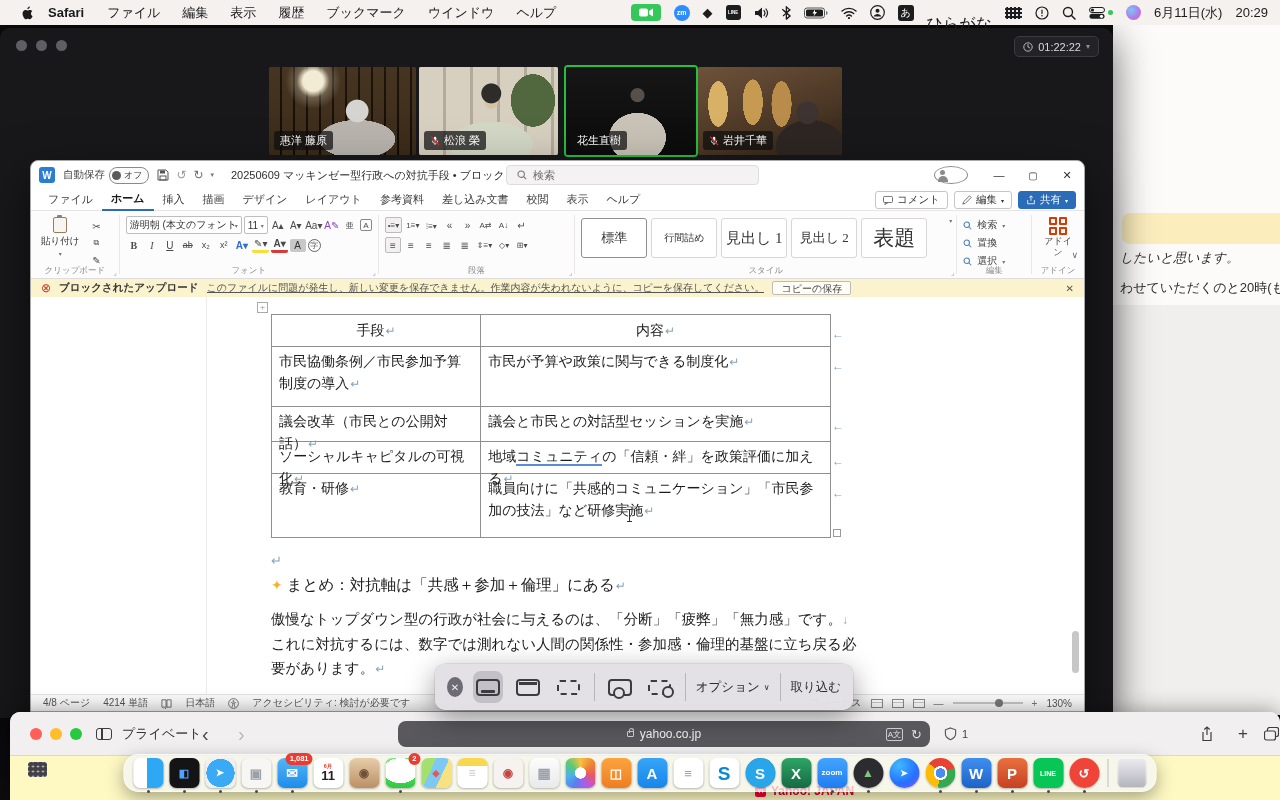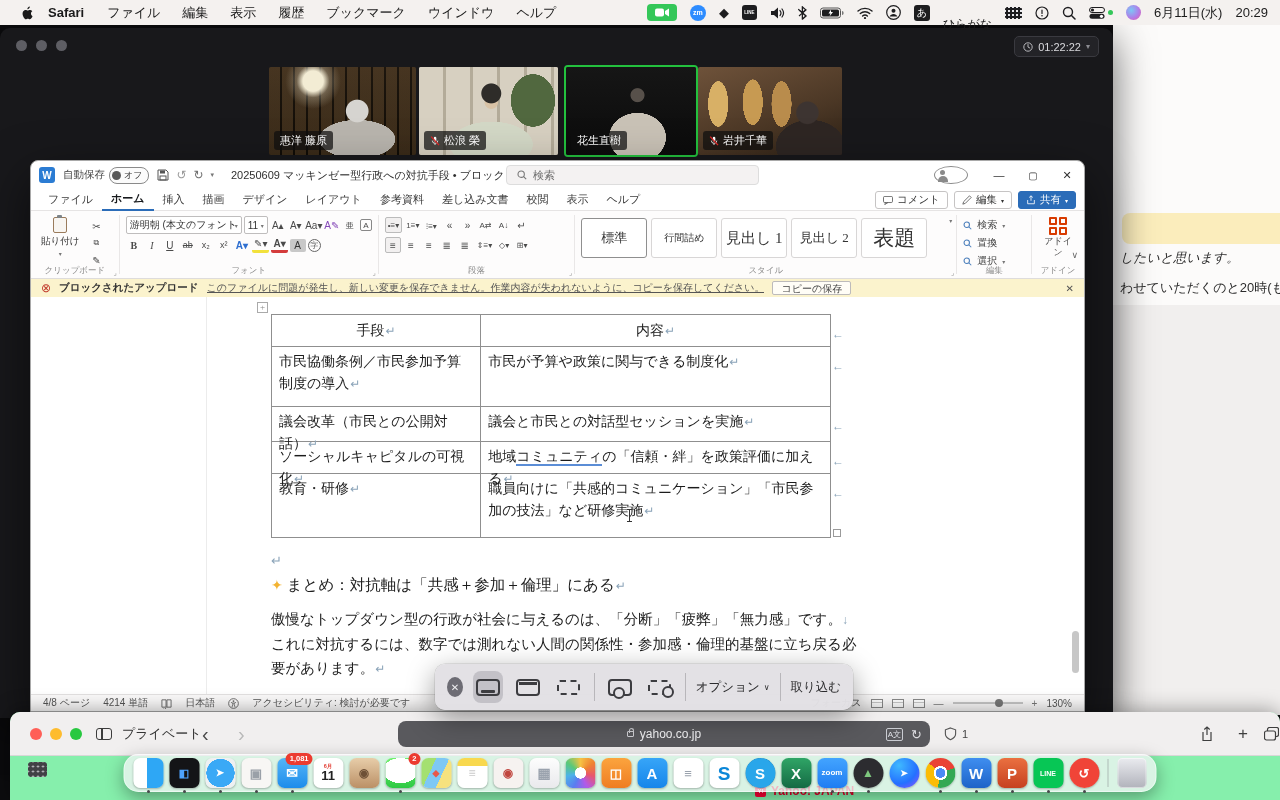--- a/index.html
+++ b/index.html
@@ -186,21 +186,21 @@
   .ic-win { width:24px; height:17px; border:2px solid #3c3c40; border-radius:4px; position:relative; }
   .ic-win::after { content:""; position:absolute; left:1px; right:1px; top:1px; height:3px; background:#3c3c40; }
   .ic-sel { width:23px; height:15px; border:2px dashed #3c3c40; border-radius:3px; }
   .recdot { position:relative; }
   .recdot::after { content:""; position:absolute; right:-5px; bottom:-5px; width:8px; height:8px; border:2px solid #3c3c40;
     border-radius:50%; background:#e4e2e6; }
   .cap-sep { width:1px; height:28px; background:#b8b6ba; }
   .cap-text { font-size:12.5px; color:#2c2c2e; display:flex; align-items:center; gap:4px; white-space:nowrap; }
 
   
-  .safwin { position:absolute; left:10px; top:712px; width:1270px; height:88px; background:#86efac; z-index:4;
+  .safwin { position:absolute; left:10px; top:712px; width:1270px; height:88px; background:#fef9c3; z-index:4;
     border-radius:10px 10px 0 0; box-shadow:0 -2px 20px rgba(0,0,0,.35); }
   .saf-bar { position:absolute; left:0; top:0; width:100%; height:44px; background:#f1efef; border-radius:10px 10px 0 0;
     border-bottom:1px solid #d9d7d7; }
   .tl { position:absolute; top:16px; width:12px; height:12px; border-radius:50%; }
   .saf-item { position:absolute; top:0; height:44px; display:flex; align-items:center; color:#3c3c3c; }
   .saf-side { left:86px; }
   .sidebar-ic { width:16px; height:12px; border:1.5px solid #3c3c3c; border-radius:3px; position:relative; }
   .sidebar-ic::after { content:""; position:absolute; left:4px; top:0; bottom:0; width:1.5px; background:#3c3c3c; }
   .saf-priv { left:112px; font-size:13px; color:#333; }
   .saf-back { left:192px; font-size:20px; color:#494949; }
@@ -298,21 +298,21 @@
         </svg>
     </span>
     <span>
       <svg width="15" height="15" viewBox="0 0 15 15">
           <circle cx="7.5" cy="7.5" r="6.8" stroke="#1d1d1f" fill="none" stroke-width="1.2"></circle>
           <circle cx="7.5" cy="5.8" r="2" fill="#1d1d1f"></circle>
           <path d="M3.5 11.5c.8-1.8 2.3-2.6 4-2.6s3.2.8 4 2.6" fill="#1d1d1f"></path>
         </svg>
     </span>
     <span class="mb-ime">あ</span>
-    <span style="font-size:12px;margin-top:24px;">ひらがな</span>
+    <span style="font-size:16px;margin-top:24px;">ひらがな</span>
     <span class="mb-kbd"></span>
     <span>
       <svg width="14" height="14" viewBox="0 0 14 14">
           <circle cx="7" cy="7" r="6" stroke="#1d1d1f" fill="none" stroke-width="1.2"></circle>
           <path d="M7 4v3.5" stroke="#1d1d1f" stroke-width="1.2" stroke-linecap="round"></path>
           <circle cx="7" cy="9.8" r="0.8" fill="#1d1d1f"></circle>
         </svg>
     </span>
     <span>
       <svg width="14" height="14" viewBox="0 0 14 14">

